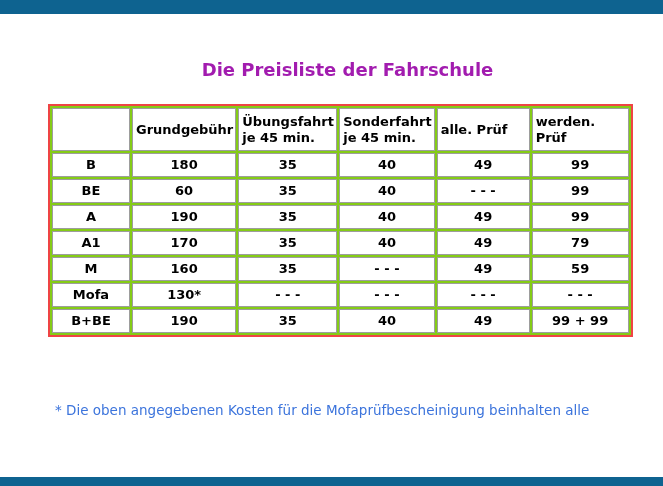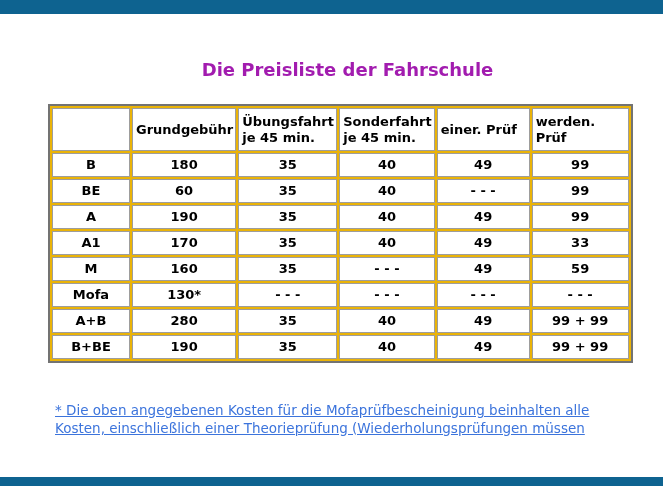--- a/index.html
+++ b/index.html
@@ -16,44 +16,44 @@
     position:absolute; bottom:0; left:0; width:663px; height:9px;
     background:#0e6390;
   }
   .page-title {
     position:absolute; top:59px; left:16px; width:663px;
     text-align:center; color:#a21caf; font-weight:bold; font-size:18px;
     letter-spacing:0px;
   }
   .price-table {
     position:absolute; top:104px; left:48px;
-    border:2px solid #737373;
+    border:2px solid #ef4444;
     border-collapse:separate; border-spacing:2px;
-    background:#eab308; table-layout:fixed;
+    background:#84cc16; table-layout:fixed;
   }
   .price-table th, .price-table td {
     border:1px solid #9d9d9d;
     background:#ffffff;
     color:#000000;
     font-size:13px;
     overflow:hidden;
   }
   .price-table th {
     font-weight:bold; text-align:left; vertical-align:middle;
     height:39px; padding:1px 2px 1px 3px; line-height:16px;
   }
   .price-table td {
     text-align:center; vertical-align:middle;
     height:22px; padding:0 2px; line-height:22px;font-weight:bold;
   }
   .price-table td.row-label { font-weight:bold; }
   .hdr-line { display:block; }
   .footnote {
     position:absolute; top:402px; left:55px; width:585px;
-    color:#3c74dc; font-size:13.5px; line-height:17.5px;text-decoration:underline;
+    color:#3c74dc; font-size:13.5px; line-height:17.5px;
   }
 </style>
 </head>
 <body>
 
 <div class="top-bar"></div>
 
 <div class="page-title">Die Preisliste der Fahrschule</div>
 
 <table class="price-table">
@@ -75,21 +75,21 @@
       </th>
       <th>
         <span class="hdr-line">Übungsfahrt</span>
         <span class="hdr-line">je 45 min.</span>
       </th>
       <th>
         <span class="hdr-line">Sonderfahrt</span>
         <span class="hdr-line">je 45 min.</span>
       </th>
       <th>
-        <span class="hdr-line">einer. Prüf</span>
+        <span class="hdr-line">alle. Prüf</span>
       </th>
       <th>
         <span class="hdr-line">werden. Prüf</span>
       </th>
     </tr>
   </thead>
   <tbody>
     <tr>
       <td class="row-label">B</td>
       <td>180</td>
@@ -113,55 +113,46 @@
       <td>40</td>
       <td>49</td>
       <td>99</td>
     </tr>
     <tr>
       <td class="row-label">A1</td>
       <td>170</td>
       <td>35</td>
       <td>40</td>
       <td>49</td>
-      <td>33</td>
+      <td>79</td>
     </tr>
     <tr>
       <td class="row-label">M</td>
       <td>160</td>
       <td>35</td>
       <td>- - -</td>
       <td>49</td>
       <td>59</td>
     </tr>
     <tr>
       <td class="row-label">Mofa</td>
       <td>130*</td>
       <td>- - -</td>
       <td>- - -</td>
       <td>- - -</td>
       <td>- - -</td>
     </tr>
     <tr>
-      <td class="row-label">A+B</td>
-      <td>280</td>
-      <td>35</td>
-      <td>40</td>
-      <td>49</td>
-      <td>99 + 99</td>
-    </tr>
-    <tr>
       <td class="row-label">B+BE</td>
       <td>190</td>
       <td>35</td>
       <td>40</td>
       <td>49</td>
       <td>99 + 99</td>
     </tr>
   </tbody>
 </table>
 
 <div class="footnote">
   <div>* Die oben angegebenen Kosten für die Mofaprüfbescheinigung beinhalten alle</div>
-  <div>Kosten, einschließlich einer Theorieprüfung (Wiederholungsprüfungen müssen</div>
 </div>
 
 <div class="bottom-bar"></div>
 
 </body></html>

